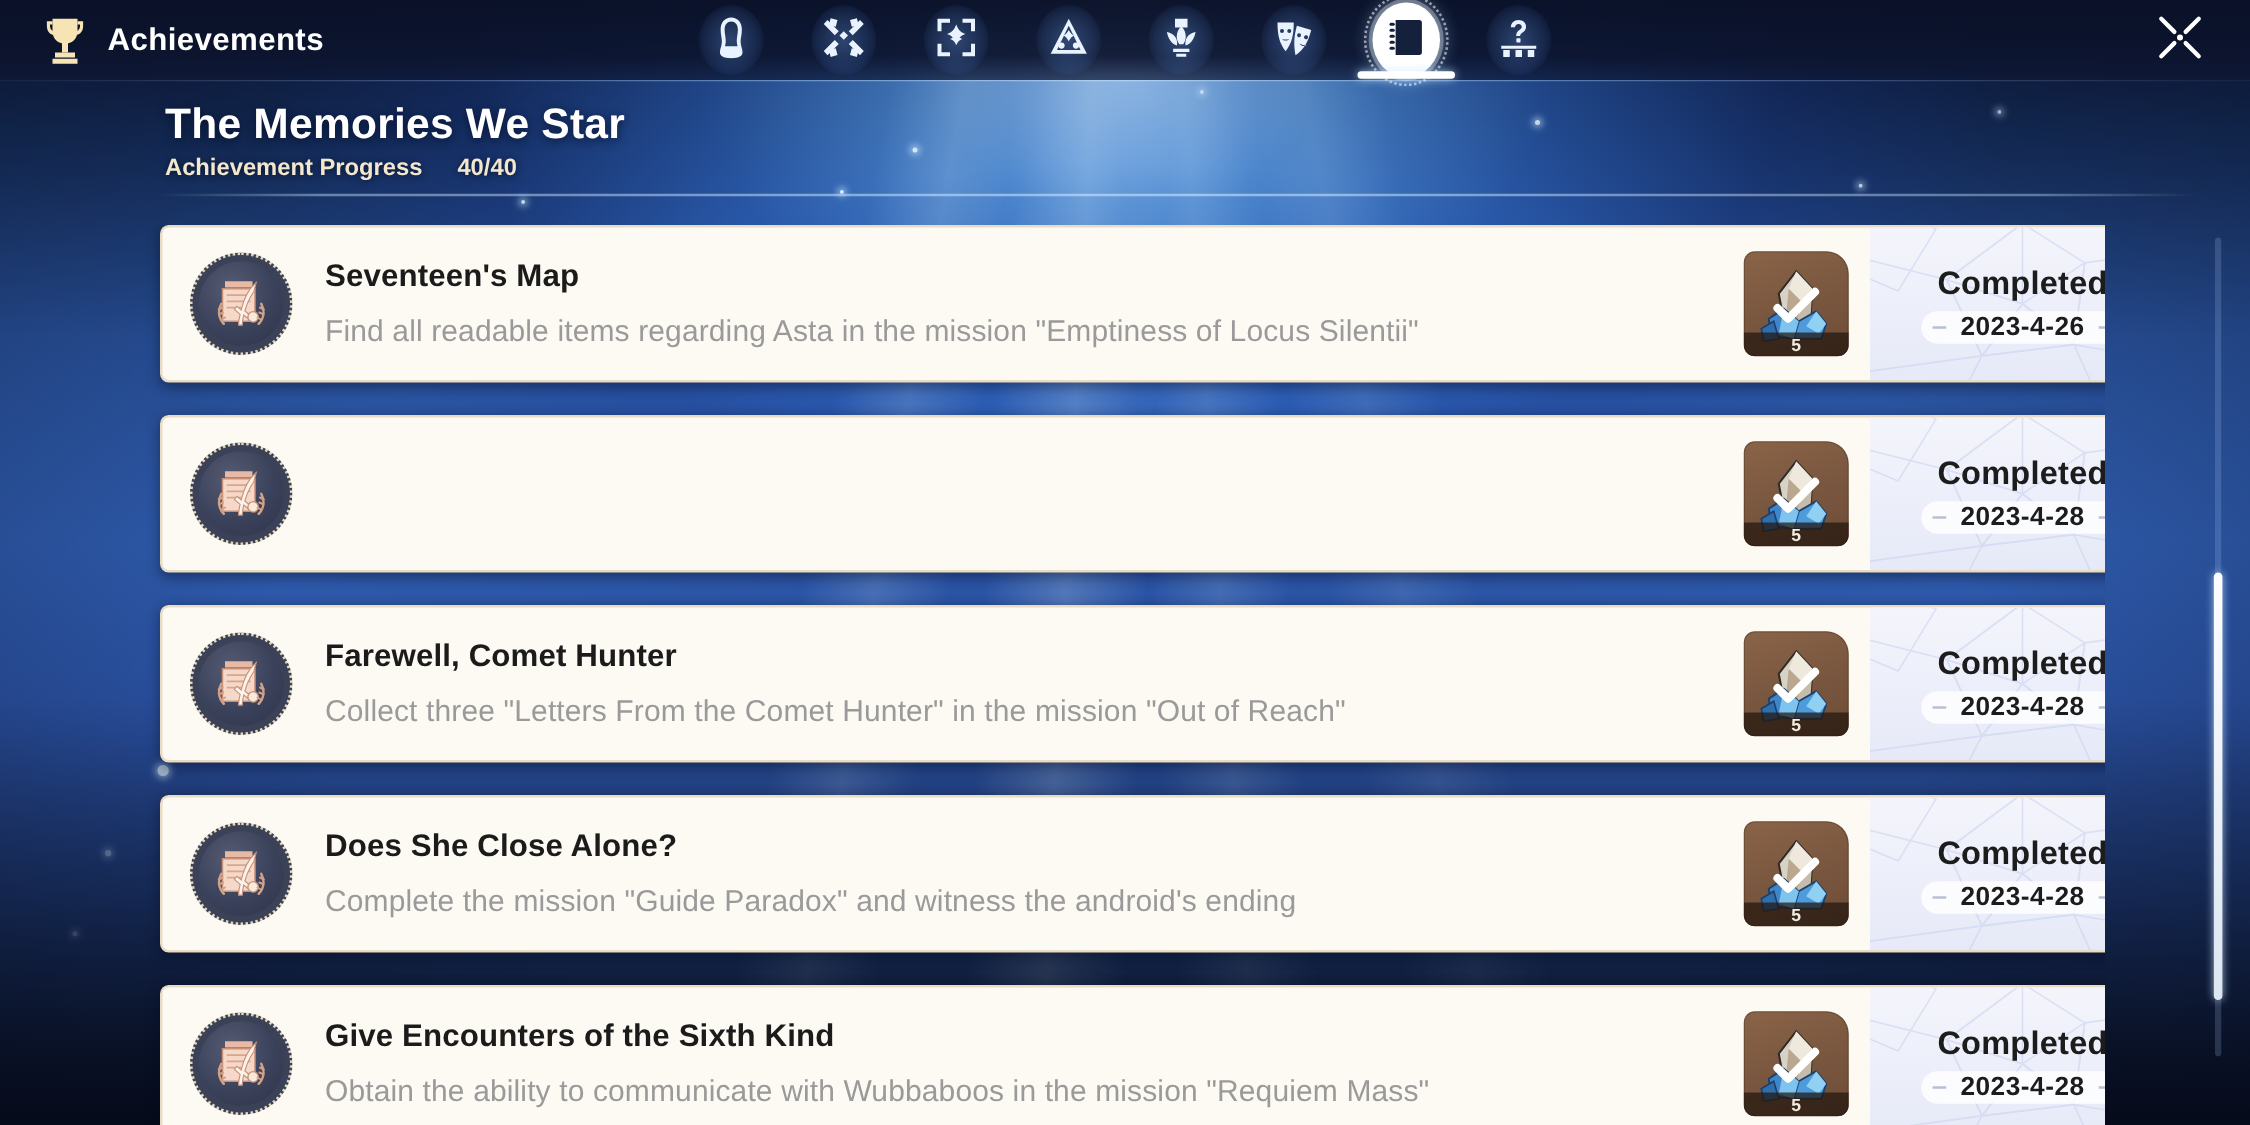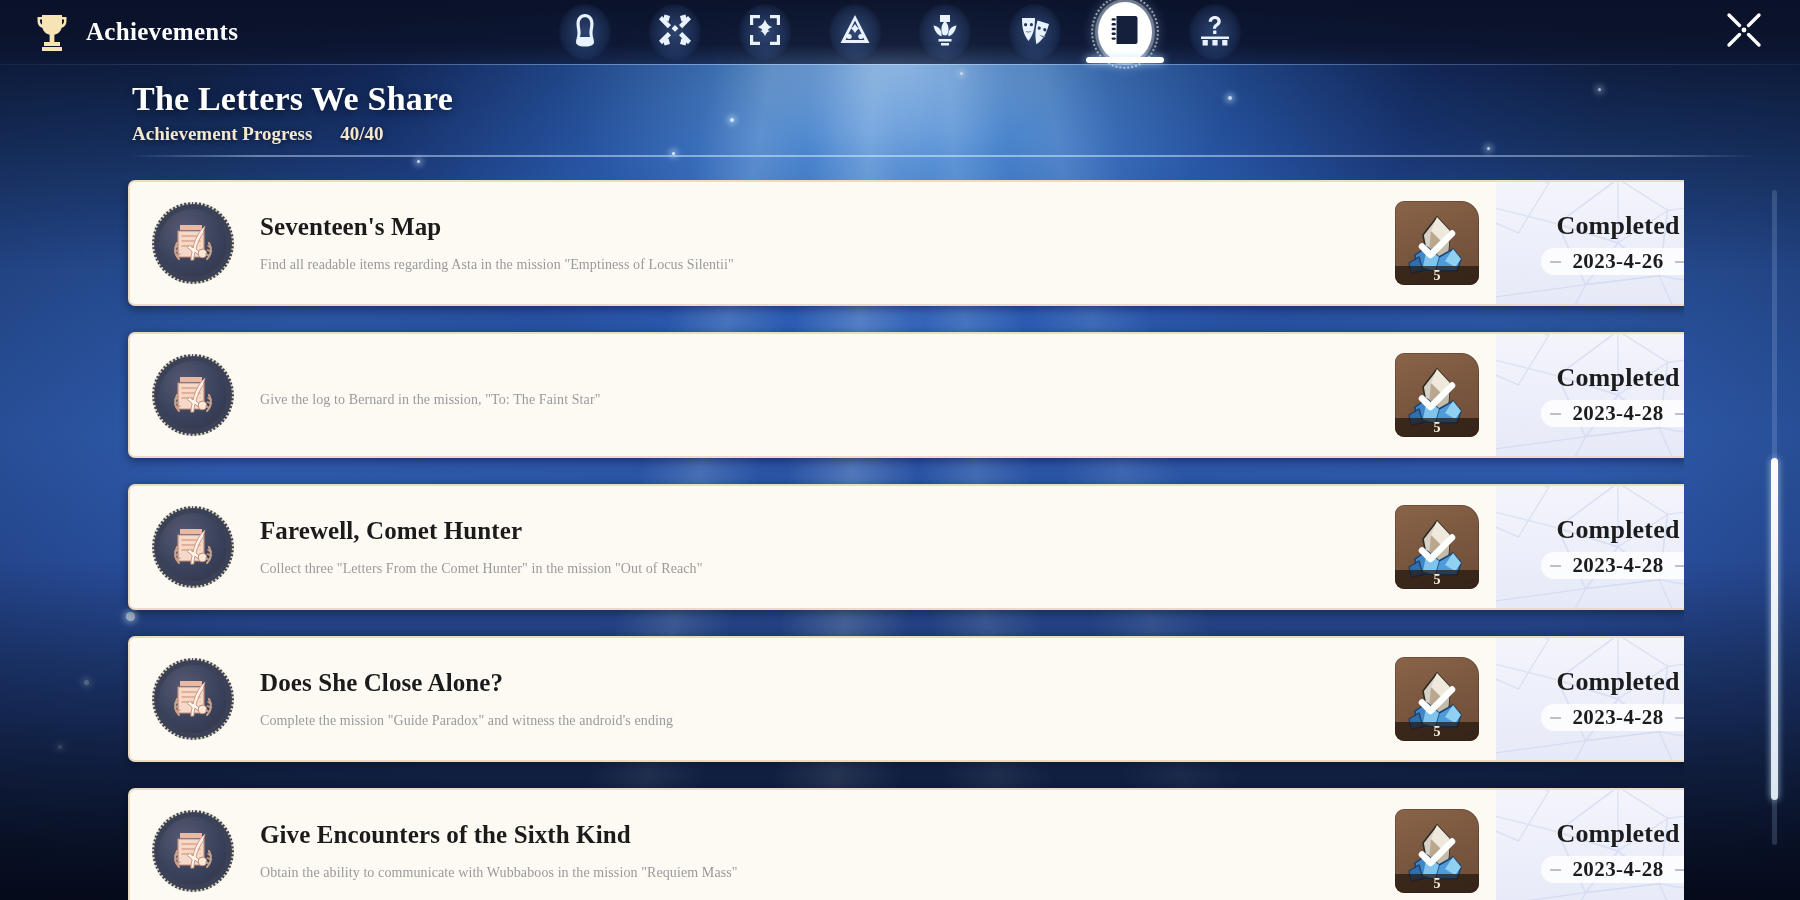--- a/index.html
+++ b/index.html
@@ -11,21 +11,20 @@
     font-family: "Liberation Sans", sans-serif;
   }
 
   
   #app {
     position: relative;
     width: 1800px;
     height: 900px;
     background: #a16207;
     overflow: hidden;
-    font-family: Liberation Serif, serif;
   }
 
   
   .bg-base {
     position: absolute; inset: 0;
     background:
       radial-gradient(ellipse 900px 620px at 50% 6%,
           rgba(150,200,255,0.95) 0%,
           rgba(90,160,240,0.72) 18%,
           rgba(50,110,210,0.52) 38%,
@@ -204,21 +203,21 @@
   
   .text-cell {
     flex: 1 1 auto; display: flex; flex-direction: column; justify-content: center;
     padding-left: 4px; min-width: 0;
   }
   .ach-title {
     color: #1b1b1b; font-size: 25px; font-weight: 700; letter-spacing: 0.1px;
     margin-bottom: 6px; white-space: nowrap;
   }
   .ach-desc {
-    color: #9a9a9a; font-size: 14px; font-weight: 400; letter-spacing: 0.1px;
+    color: #9a9a9a; font-size: 24px; font-weight: 400; letter-spacing: 0.1px;
     white-space: nowrap;
     margin-top: 10px;
   }
 
   
   .reward-cell {
     flex: none; width: 118px;
     display: flex; align-items: center; justify-content: center;
   }
   .reward-item {
@@ -442,21 +441,21 @@
           <line x1="8" y1="38" x2="18.5" y2="27.5" stroke="#ffffff" stroke-width="3.4" stroke-linecap="round"></line>
           <line x1="38" y1="38" x2="27.5" y2="27.5" stroke="#ffffff" stroke-width="3.4" stroke-linecap="round"></line>
           <circle cx="23" cy="23" r="2.4" fill="#ffffff"></circle>
         </svg>
       </span>
     </div>
   </div>
   <div class="topbar-line"></div>
 
   <div class="heading">
-    <div class="page-title">The Letters We Share</div>
+    <div class="page-title">The Memories We Star</div>
     <div class="progress-row">
       <span>Achievement Progress</span>
       <span>40/40</span>
     </div>
   </div>
   <div class="divider"></div>
 
   <div class="list" id="ach-list">
   <div class="row">
 
@@ -545,21 +544,20 @@
             <path d="M40 13c-6 5-10 13-12 22l-3.5-3-2 2.6 4.6 3.9c-.8 3.2-1.2 6.1-1.3 8.6h3c.1-2.5.5-5.2 1.2-8l4.9 4.1 1.8-2.5-5.8-4.9c1.7-6.4 4.6-11.8 7.2-15.6z" fill="#fdf3ea" stroke="#c79079" stroke-width="0.9"></path>
             <circle cx="37.5" cy="40.5" r="4.2" fill="#f9ead9" stroke="#c79079" stroke-width="1.1"></circle>
             <path d="M12 30c-3 6-2 12 2 16M44 30c3 6 2 12-2 16" stroke="#d1a188" stroke-width="2" fill="none" stroke-linecap="round"></path>
             <path d="M13 33l-3 1.6M13.5 37l-3.2 1.4M15 41l-3 1.8M43 33l3 1.6M42.5 37l3.2 1.4M41 41l3 1.8" stroke="#d1a188" stroke-width="1.6" stroke-linecap="round"></path>
           </svg>
         </span>
       </div>
     </div>
 
     <div class="text-cell">
-      <div class="ach-desc">Give the log to Bernard in the mission, "To: The Faint Star"</div>
     </div>
 
     <div class="reward-cell">
       <div class="reward-item">
         <svg class="shard" viewBox="0 0 84 84">
           <polygon points="42,16 55,30 53,58 33,60 28,34" fill="#d8d2c6" stroke="#2e2a26" stroke-width="1.6"></polygon>
           <polygon points="42,16 55,30 46,40 36,30" fill="#efe9dd"></polygon>
           <polygon points="36,30 46,40 43,58 33,60" fill="#b9a88f"></polygon>
           <polygon points="46,40 55,30 53,58 43,58" fill="#c5bcab"></polygon>
           <polygon points="20,54 32,46 44,56 40,70 22,68" fill="#3f86c9" stroke="#1f3f6b" stroke-width="1.5"></polygon>

